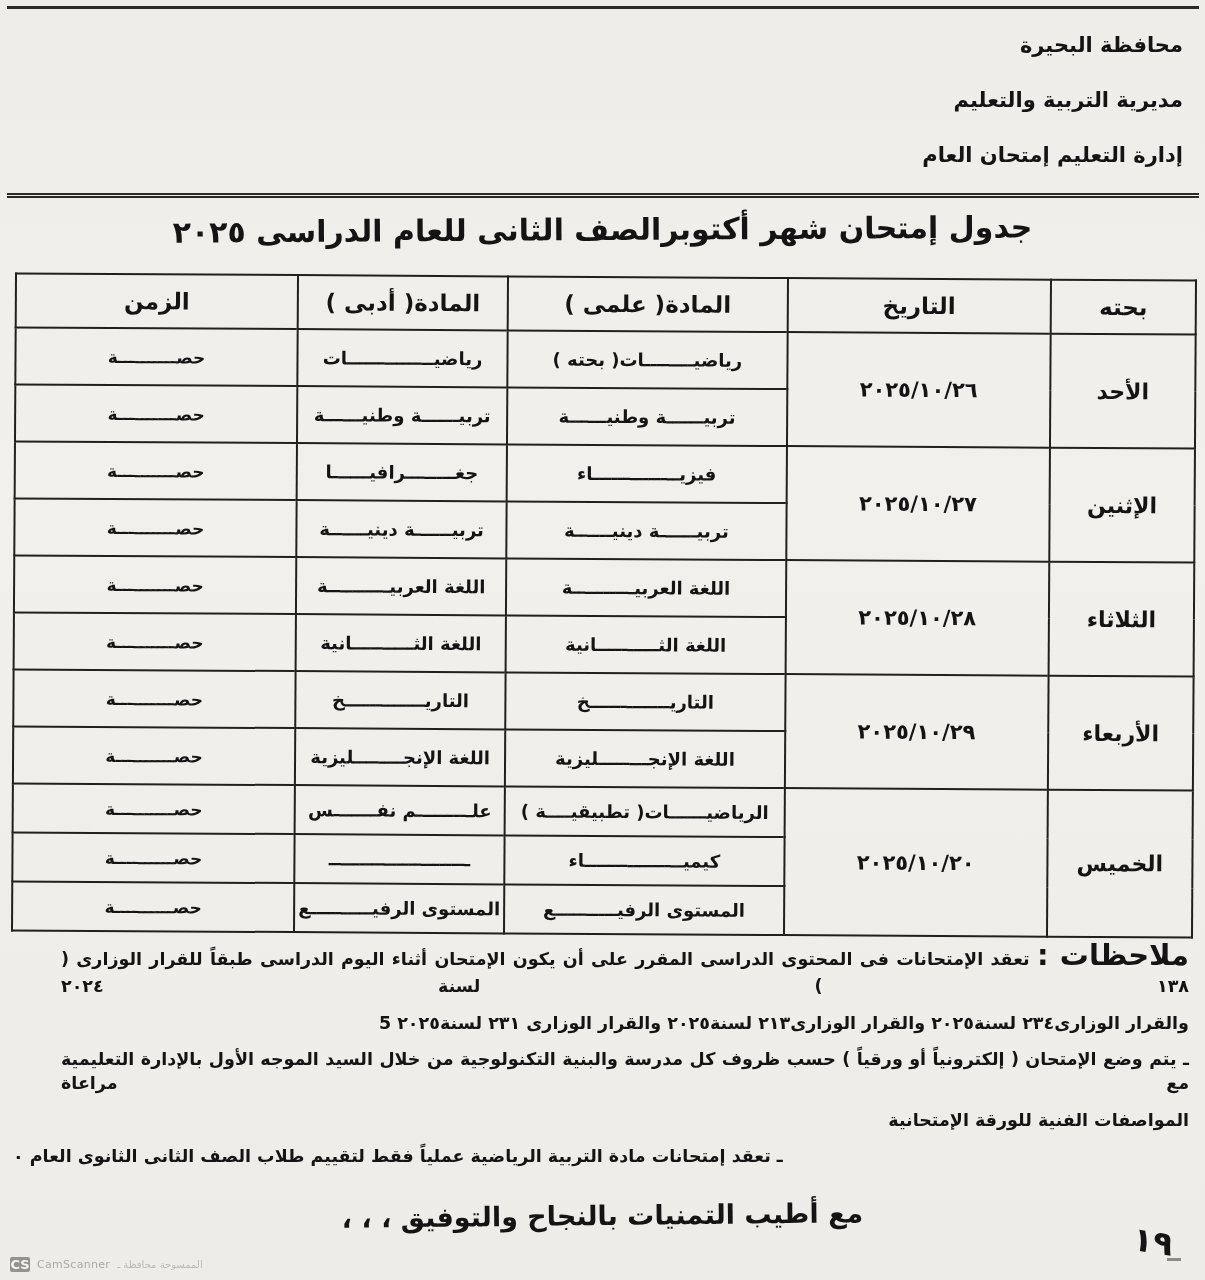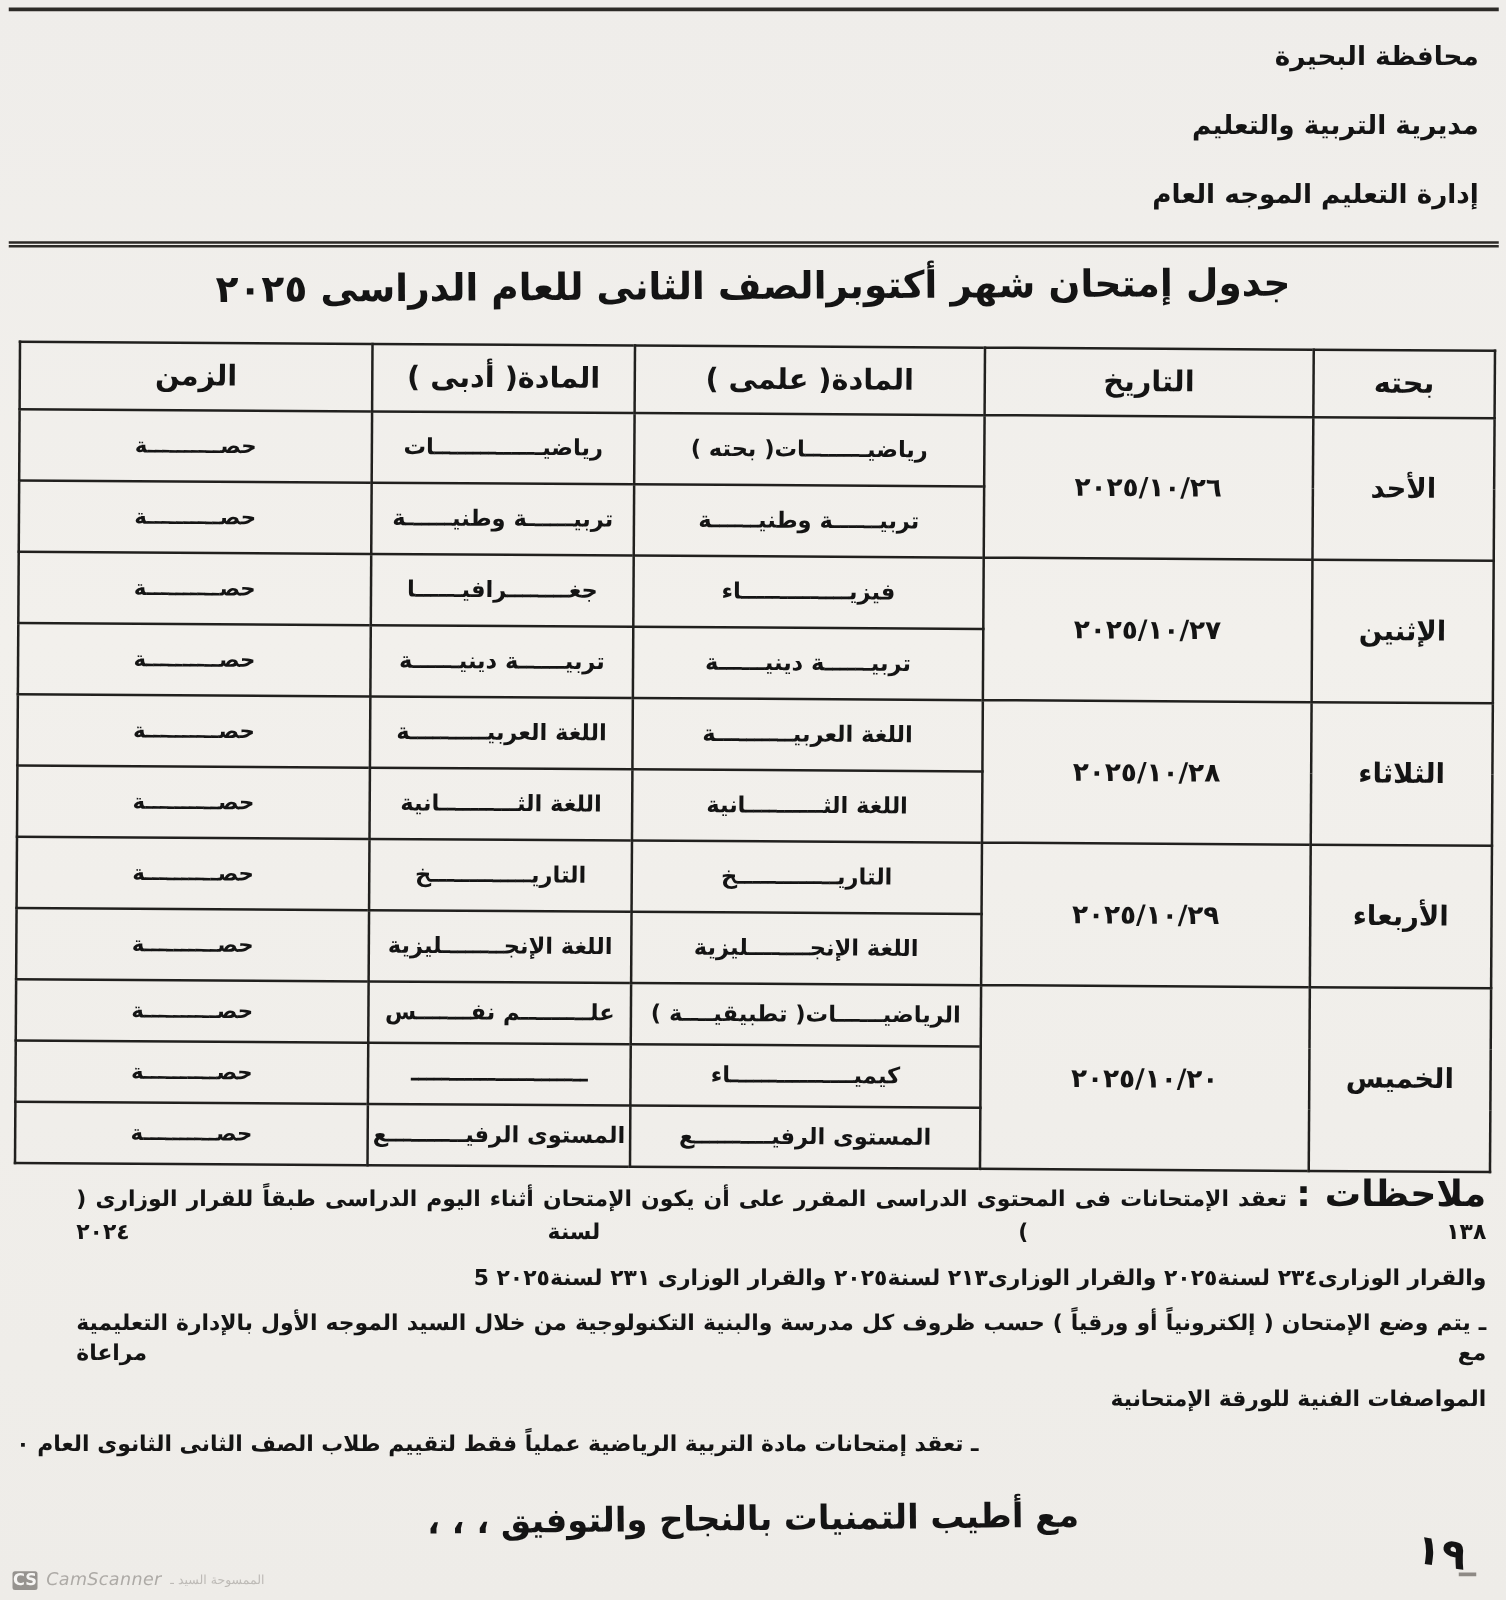--- a/index.html
+++ b/index.html
@@ -62,35 +62,35 @@
   .page-number-dash { position:absolute; top:1258px; right:24px; width:14px; height:3px; background:#8e8a85; }
   
   .watermark {
     position:absolute; left:10px; bottom:8px; display:flex; align-items:center;
     gap:7px; direction:ltr; font-weight:400;
   }
   .wm-badge {
     width:20px; height:15px; background:#96938f; color:#f7f6f4; border-radius:2px;
     font-size:13px; font-weight:700; display:flex; align-items:center; justify-content:center;
   }
-  .wm-text { font-size:14px; color:#adaaa6; letter-spacing:.3px;font-style:italic; }
+  .wm-text { font-size:11px; color:#adaaa6; letter-spacing:.3px; }
   .wm-ar { font-size:10px; color:#bdbab6; }
 </style>
 </head>
 <body>
 
 <div class="page">
 
   <div class="edge-line"></div>
 
   <div class="header-box">
     <div class="header-lines">
       <div class="hl">محافظة البحيرة</div>
       <div class="hl">مديرية التربية والتعليم</div>
-      <div class="hl">إدارة التعليم الموجه العام</div>
+      <div class="hl">إدارة التعليم إمتحان العام</div>
     </div>
   </div>
 
   <div class="doc-title">جدول إمتحان شهر أكتوبرالصف الثانى للعام الدراسى ٢٠٢٥</div>
 
   <div class="table-wrap">
     <table>
       <colgroup>
         <col style="width:12.3%">
           <col style="width:22.3%">
@@ -194,16 +194,16 @@
   </div>
 
   <div class="closing">مع أطيب التمنيات بالنجاح والتوفيق ، ، ،</div>
 
   <div class="page-number">١٩</div>
   <div class="page-number-dash"></div>
 
   <div class="watermark">
     <span class="wm-badge">CS</span>
     <span class="wm-text">CamScanner</span>
-    <span class="wm-ar">الممسوحة السيد ـ</span>
+    <span class="wm-ar">الممسوحة محافظة ـ</span>
   </div>
 
 </div>
 
 </body></html>

